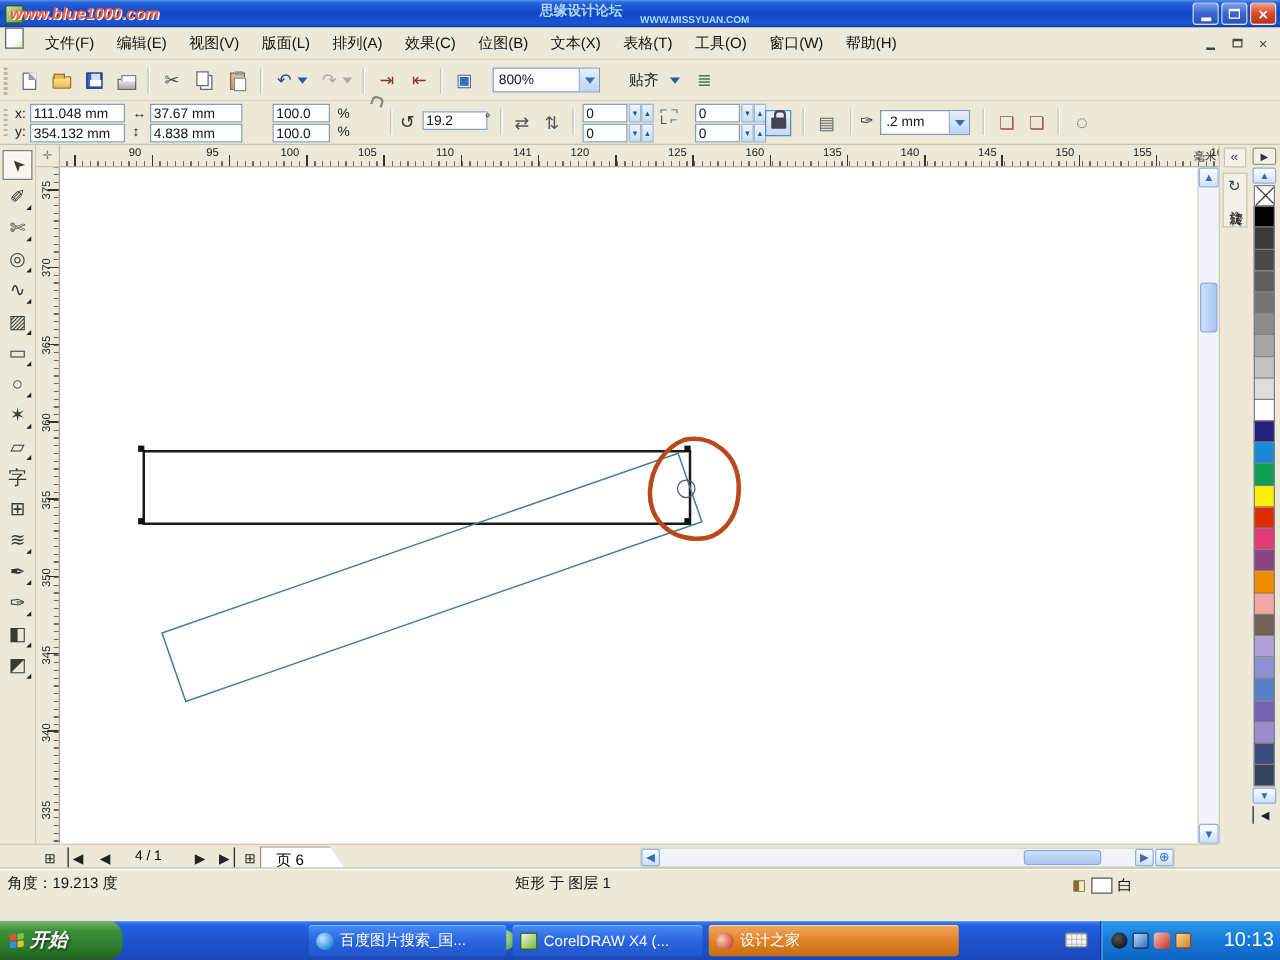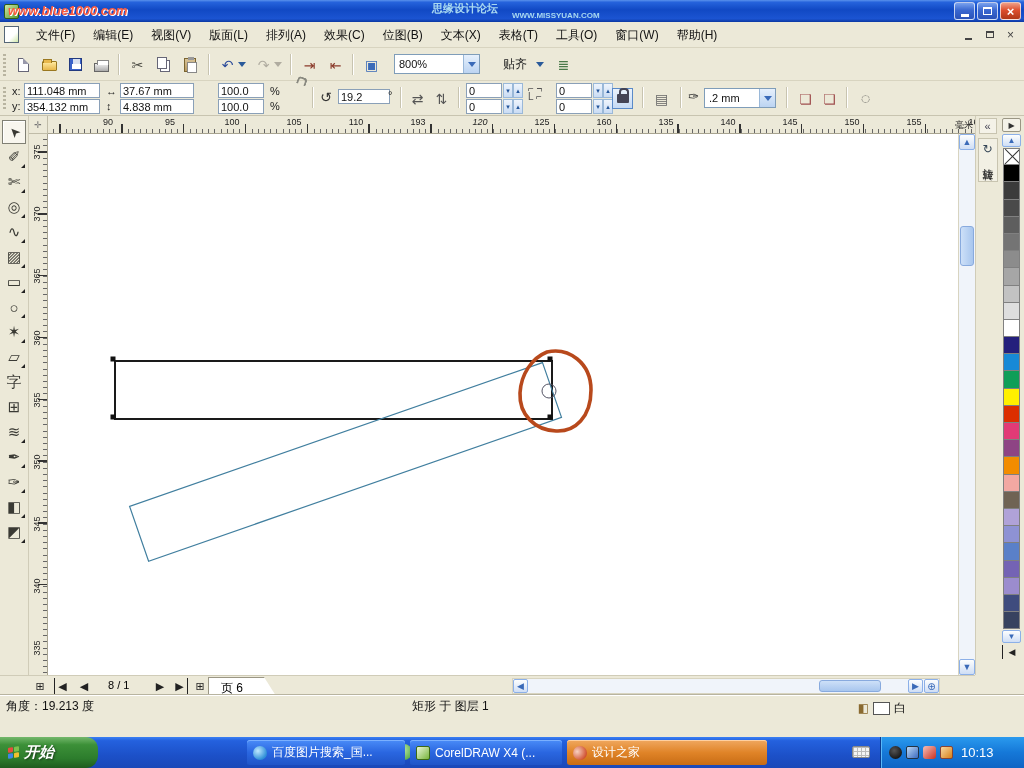--- a/index.html
+++ b/index.html
@@ -17,21 +17,21 @@
 .winbtn{width:21px;height:18px;border-radius:3px;border:1px solid rgba(255,255,255,.7);
  background:linear-gradient(180deg,#7aa2ee,#3a68d0 45%,#2a52b8);display:flex;align-items:center;justify-content:center;color:#fff}
 .winbtn.close{background:linear-gradient(180deg,#f0a088,#dd4f2e 45%,#b03818);font-size:13px;font-weight:bold}
 .glyph-min{width:8px;height:3px;background:#fff;margin-top:8px}
 .glyph-max{width:9px;height:8px;border:1px solid #fff;border-top:2px solid #fff}
 .wm{position:absolute;font-weight:bold;pointer-events:none}
 #wm-blue1000{left:8px;top:3px;color:#ff5a3c;font-size:13px;font-style:italic;text-shadow:1px 1px 0 #fff}
 #wm-missyuan1{left:432px;top:1px;color:#a8d8f0;font-size:11px}
 #wm-missyuan2{left:512px;top:11px;color:#a8d8f0;font-size:8px}
 
-#menubar{position:absolute;left:0;top:22px;width:1024px;height:26px;background:#ece9d8;border-bottom:1px solid #d8d4c0;display:flex;align-items:center;padding-left:4px}
+#menubar{position:absolute;left:0;top:22px;width:1024px;height:26px;background:#ece9d8;border-bottom:1px solid #d8d4c0;display:flex;align-items:flex-start;padding-left:4px}
 #menubar .appdoc{width:15px;height:17px;background:linear-gradient(135deg,#fff 60%,#cfe8a8);border:1px solid #567;margin-right:8px}
 .menu-item{padding:0 9px;line-height:24px;color:#111}
 #menu-extra{padding:0 6px;color:#111;font-weight:bold}
 .docbtns{position:absolute;right:6px;top:6px;display:flex;gap:6px;color:#444}
 .docbtn{width:15px;height:13px;display:flex;align-items:center;justify-content:center}
 .dg-min{width:7px;height:2px;background:#444;margin-top:8px}
 .dg-max{width:8px;height:7px;border:1px solid #444;border-top:2px solid #444}
 
 .bar{position:absolute;left:0;width:1024px;background:#ece9d8}
 #toolbar{top:48px;height:33px;border-bottom:1px solid #d8d4c0}
@@ -142,21 +142,21 @@
  background:linear-gradient(180deg,#4a8cf8,#2a66e0 50%,#2055c8);box-shadow:inset 0 1px 0 #7ab0ff;white-space:nowrap;overflow:hidden}
 .task.active{background:linear-gradient(180deg,#f0a860,#e08428 50%,#c86c14);box-shadow:inset 0 1px 0 #ffd0a0}
 .tkico{width:14px;height:14px;border-radius:2px;flex:0 0 auto}
 .tk-ie{background:radial-gradient(circle at 35% 35%,#bfe8ff,#2f8fd8 70%);border-radius:50%}
 .tk-corel{background:linear-gradient(135deg,#eaf6d8,#78b43c);border:1px solid #3c6a14}
 .tk-qq{background:radial-gradient(circle at 30% 40%,#f8d0c0,#d05030 75%);border-radius:50%}
 #kbdico{position:absolute;left:852px;top:9px;width:18px;height:12px;background:#f4f4f4;border:1px solid #888;border-radius:2px;
  background-image:linear-gradient(90deg,#bbb 1px,transparent 1px),linear-gradient(#bbb 1px,transparent 1px);background-size:4px 4px}
 #tray{position:absolute;left:880px;top:0;width:144px;height:31px;background:linear-gradient(180deg,#2a9aee 0%,#1578d8 50%,#0f64c4 100%);border-left:1px solid #0a3a90;box-shadow:inset 1px 0 0 #5ab8f8;display:flex;align-items:center;gap:4px;padding-left:8px}
 .trayico{width:13px;height:13px;border-radius:2px}
-#clock{color:#fff;font-size:13px;margin-left:4px}
+#clock{color:#fff;font-size:16px;margin-left:22px}
 
 #drawing{position:absolute;left:0;top:0}
 </style>
 </head>
 <body>
 
 <div id="screen">
 
   <div id="titlebar">
     <span class="appico"></span>
@@ -356,22 +356,22 @@
     </div>
 
   <div id="ruler-corner">✛</div>
   <div id="hruler">
     <span id="hunit">毫米</span>
   <span class="hlab" style="left: 48px;">90</span>
       <span class="hlab" style="left: 110px;">95</span>
       <span class="hlab" style="left: 172px;">100</span>
       <span class="hlab" style="left: 234px;">105</span>
       <span class="hlab" style="left: 296px;">110</span>
-      <span class="hlab" style="left: 358px;">193</span>
-      <span class="hlab" style="left: 420px; font-style: italic;">120</span>
+      <span class="hlab" style="left: 358px;">141</span>
+      <span class="hlab" style="left: 404px;">120</span>
       <span class="hlab" style="left: 482px;">125</span>
       <span class="hlab" style="left: 544px;">160</span>
       <span class="hlab" style="left: 606px;">135</span>
       <span class="hlab" style="left: 668px;">140</span>
       <span class="hlab" style="left: 730px;">145</span>
       <span class="hlab" style="left: 792px;">150</span>
       <span class="hlab" style="left: 854px;">155</span>
       <span class="hlab" style="left: 916px;">160</span>
     </div>
   <div id="vruler">
@@ -421,21 +421,21 @@
     <span class="pal-up sb-btn">▲</span>
     <span id="swatches"><div class="swatch first sw-none"></div><div class="swatch" style="background: rgb(0, 0, 0);"></div><div class="swatch" style="background: rgb(59, 59, 59);"></div><div class="swatch" style="background: rgb(74, 74, 74);"></div><div class="swatch" style="background: rgb(94, 94, 94);"></div><div class="swatch" style="background: rgb(116, 116, 116);"></div><div class="swatch" style="background: rgb(140, 140, 140);"></div><div class="swatch" style="background: rgb(166, 166, 166);"></div><div class="swatch" style="background: rgb(194, 194, 194);"></div><div class="swatch" style="background: rgb(222, 222, 222);"></div><div class="swatch" style="background: rgb(255, 255, 255);"></div><div class="swatch" style="background: rgb(36, 31, 124);"></div><div class="swatch" style="background: rgb(23, 137, 214);"></div><div class="swatch" style="background: rgb(15, 158, 88);"></div><div class="swatch" style="background: rgb(255, 240, 0);"></div><div class="swatch" style="background: rgb(220, 46, 0);"></div><div class="swatch" style="background: rgb(226, 58, 118);"></div><div class="swatch" style="background: rgb(142, 68, 132);"></div><div class="swatch" style="background: rgb(242, 140, 0);"></div><div class="swatch" style="background: rgb(242, 168, 162);"></div><div class="swatch" style="background: rgb(111, 99, 84);"></div><div class="swatch" style="background: rgb(176, 162, 216);"></div><div class="swatch" style="background: rgb(142, 146, 212);"></div><div class="swatch" style="background: rgb(90, 128, 200);"></div><div class="swatch" style="background: rgb(116, 99, 180);"></div><div class="swatch" style="background: rgb(155, 140, 206);"></div><div class="swatch" style="background: rgb(63, 76, 126);"></div><div class="swatch" style="background: rgb(55, 66, 95);"></div></span>
     <span class="pal-dn sb-btn">▼</span>
     <span class="pal-left edgeL">◀</span>
   </div>
 
   <div id="navrow">
     <span class="navbtn" style="left:32px;font-size:11px">⊞</span>
     <span class="navbtn pg edgeL" style="left:54px">◀</span>
     <span class="navbtn pg" style="left:76px">◀</span>
-    <span class="abs" style="left:108px;top:3px">8 / 1</span>
+    <span class="abs" style="left:108px;top:3px">4 / 1</span>
     <span class="navbtn pg" style="left:152px">▶</span>
     <span class="navbtn pg edgeR" style="left:172px">▶</span>
     <span class="navbtn" style="left:192px;font-size:11px">⊞</span>
     <span id="page-tab">页 6</span>
     <span id="hscroll">
       <span class="sb-btn lt">◀</span>
       <span class="thumb"></span>
       <span class="sb-btn rt">▶</span>
       <span class="sb-btn zoombtn">⊕</span>
     </span>

